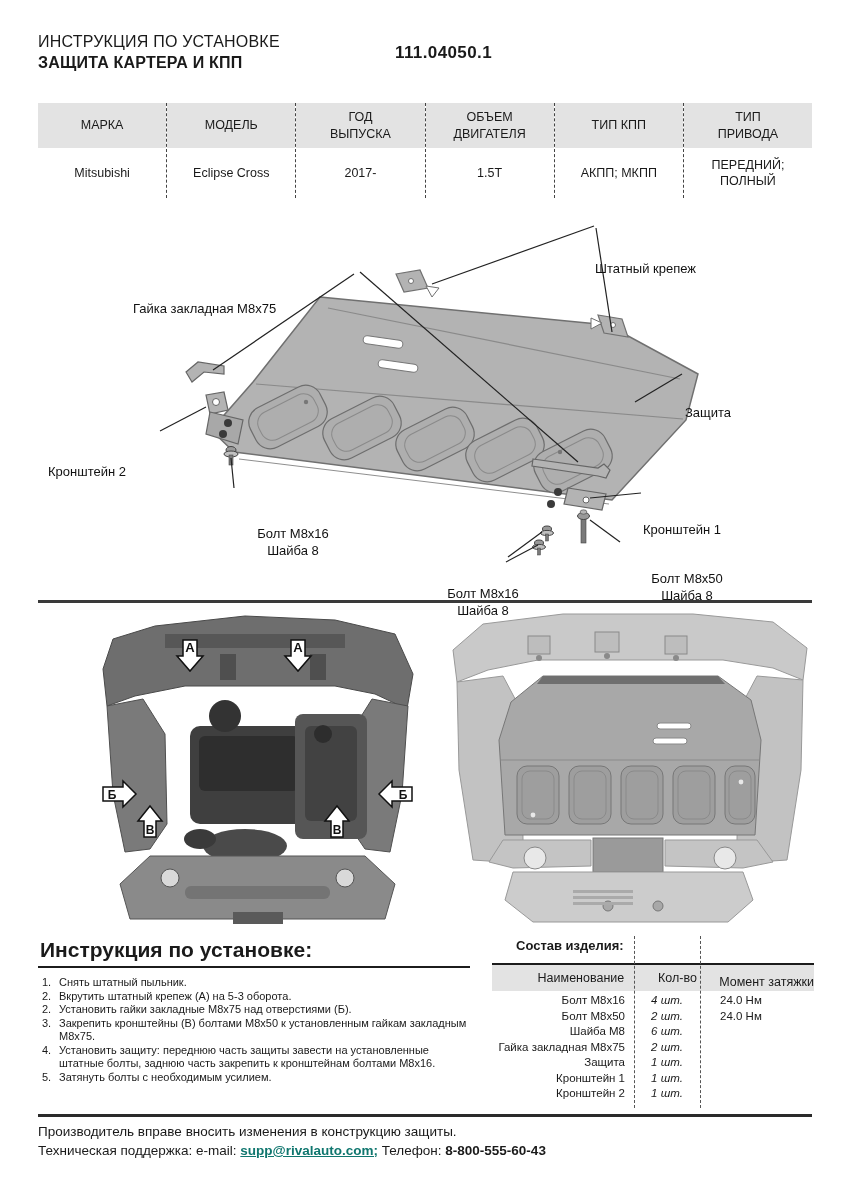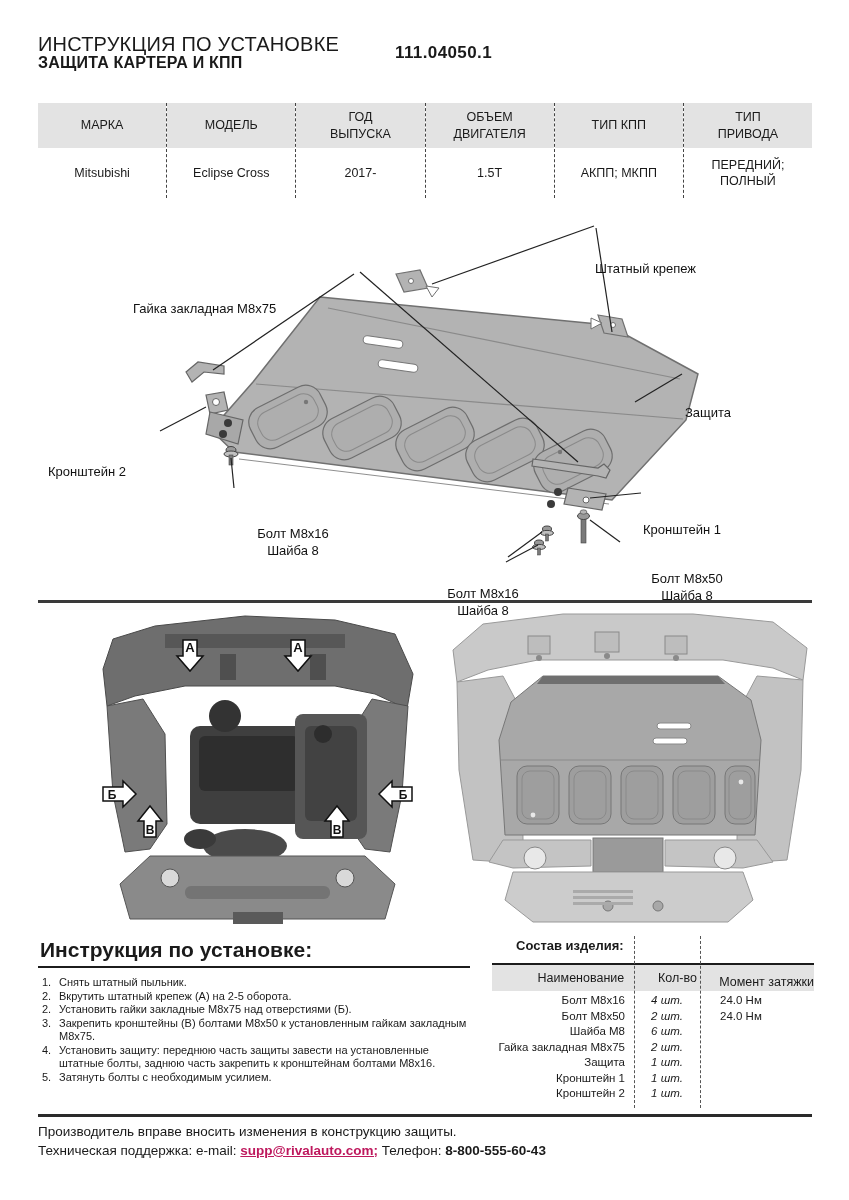--- a/index.html
+++ b/index.html
@@ -1,21 +1,21 @@
 <!DOCTYPE html>
 <html><head>
 <meta charset="utf-8">
 <style>
   html,body{margin:0;padding:0;background:#fff;}
   .page{position:relative;width:849px;height:1200px;background:#fff;overflow:hidden;
         font-family:"Liberation Sans",sans-serif;color:#1a1a1a;}
   .abs{position:absolute;}
 
   
-  .hdr-sub{left:38px;top:33px;font-size:20px;letter-spacing:.2px;}
+  .hdr-sub{left:38px;top:33px;font-size:16px;letter-spacing:.2px;}
   .hdr-title{left:38px;top:54px;font-size:16px;font-weight:bold;letter-spacing:.2px;}
   .hdr-part{left:395px;top:43px;font-size:17px;font-weight:bold;letter-spacing:.4px;}
 
   
   .vtable{left:38px;top:103px;width:774px;display:flex;}
   .vcol{flex:1 1 0;display:flex;flex-direction:column;}
   .vcol + .vcol{border-left:1px dashed #444;}
   .vh,.vv{display:flex;align-items:center;justify-content:center;text-align:center;
           white-space:pre-line;font-size:12.5px;line-height:1.3;}
   .vh{height:45px;background:#e3e3e3;}
@@ -48,21 +48,21 @@
   .prow{display:flex;}
   .p-name{width:142px;text-align:right;padding-right:9px;box-sizing:border-box;}
   .p-qty{width:66px;text-align:center;font-style:italic;}
   .p-torque{width:114px;text-align:left;padding-left:20px;box-sizing:border-box;}
   .pdash{position:absolute;top:936px;height:172px;width:0;border-left:1px dashed #555;}
 
   
   .f-bar{left:38px;top:1114px;width:774px;height:3px;background:#2a2a2a;}
   .f-line1{left:38px;top:1124px;font-size:13.5px;}
   .f-line2{left:38px;top:1143px;font-size:13.5px;}
-  .f-link{color:#be185d;font-weight:bold;text-decoration:underline;}
+  .f-link{color:#0f766e;font-weight:bold;text-decoration:underline;}
   .f-bold{font-weight:bold;}
 </style>
 </head>
 <body>
 
 <div class="page">
 
   <div class="abs hdr-sub">ИНСТРУКЦИЯ ПО УСТАНОВКЕ</div>
   <div class="abs hdr-title">ЗАЩИТА КАРТЕРА И КПП</div>
   <div class="abs hdr-part">111.04050.1</div>
@@ -316,21 +316,21 @@
 
   <div class="abs ins-head">Инструкция по установке:</div>
   <div class="abs ins-rule"></div>
   <div class="abs steps">
     <div class="step">
       <span class="step-num">1.</span>
       <span class="step-text">Снять штатный пыльник.</span>
     </div>
     <div class="step">
       <span class="step-num">2.</span>
-      <span class="step-text">Вкрутить штатный крепеж (А) на 2-5 оборота.</span>
+      <span class="step-text">Вкрутить штатный крепеж (А) на 5-3 оборота.</span>
     </div>
     <div class="step">
       <span class="step-num">2.</span>
       <span class="step-text">Установить гайки закладные М8х75 над отверстиями (Б).</span>
     </div>
     <div class="step">
       <span class="step-num">3.</span>
       <span class="step-text">Закрепить кронштейны (В) болтами М8х50 к установленным гайкам закладным М8х75.</span>
     </div>
     <div class="step">

